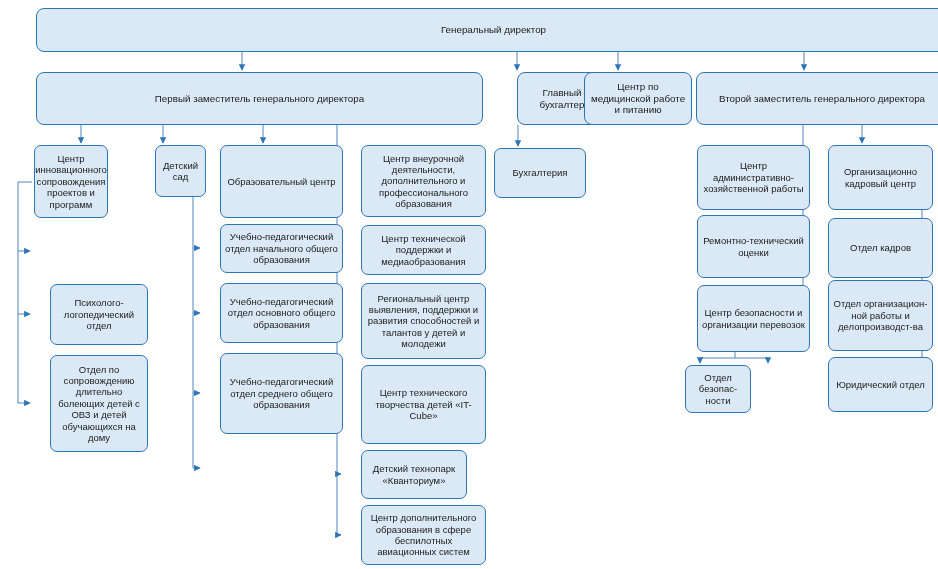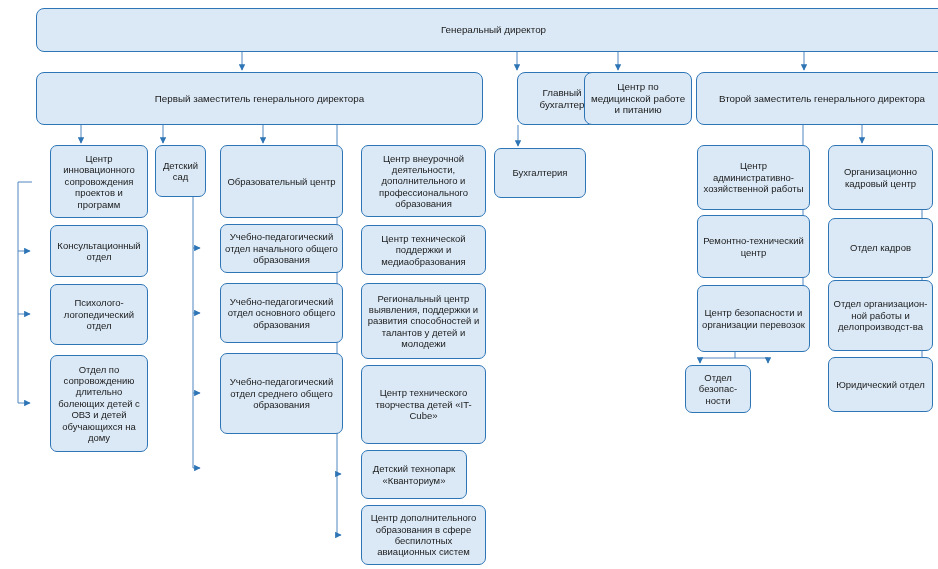--- a/index.html
+++ b/index.html
@@ -102,43 +102,42 @@
     </g>
   </svg>
 
   <div class="node lvl12" style="left:18px;top:8px;width:915px;height:44px">Генеральный директор</div>
 
   <div class="node lvl12" style="left:18px;top:72px;width:447px;height:53px">Первый заместитель генерального директора</div>
   <div class="node lvl12" style="left:499px;top:72px;width:90px;height:53px">Главный бухгалтер</div>
   <div class="node lvl12" style="left:566px;top:72px;width:108px;height:53px">Центр по медицинской работе и питанию</div>
   <div class="node lvl12" style="left:678px;top:72px;width:252px;height:53px">Второй заместитель генерального директора</div>
 
-  <div class="node" style="left:32px;top:145px;width:98px;height:73px">Центр инновационного сопровождения проектов и программ</div>
+  <div class="node" style="left:16px;top:145px;width:74px;height:73px">Центр инновационного сопровождения проектов и программ</div>
   <div class="node" style="left:137px;top:145px;width:51px;height:52px">Детский сад</div>
   <div class="node" style="left:202px;top:145px;width:123px;height:73px">Образовательный центр</div>
   <div class="node" style="left:343px;top:145px;width:125px;height:72px">Центр внеурочной деятельности, дополнительного и профессионального образования</div>
 
-  <div class="node" style="left:32px;top:225px;width:98px;height:52px">Консультационный отдел</div>
   <div class="node" style="left:32px;top:284px;width:98px;height:61px">Психолого-логопедический отдел</div>
   <div class="node" style="left:32px;top:355px;width:98px;height:97px">Отдел по сопровождению длительно болеющих детей с ОВЗ и детей обучающихся на дому</div>
 
   <div class="node" style="left:202px;top:224px;width:123px;height:49px">Учебно-педагогический отдел начального общего образования</div>
   <div class="node" style="left:202px;top:283px;width:123px;height:60px">Учебно-педагогический отдел основного общего образования</div>
   <div class="node" style="left:202px;top:353px;width:123px;height:81px">Учебно-педагогический отдел среднего общего образования</div>
 
   <div class="node" style="left:343px;top:225px;width:125px;height:50px">Центр технической поддержки и медиаобразования</div>
   <div class="node" style="left:343px;top:283px;width:125px;height:76px">Региональный центр выявления, поддержки и развития способностей и талантов у детей и молодежи</div>
   <div class="node" style="left:343px;top:365px;width:125px;height:79px">Центр технического творчества детей «IT-Cube»</div>
   <div class="node" style="left:343px;top:450px;width:106px;height:49px">Детский технопарк «Кванториум»</div>
   <div class="node" style="left:343px;top:505px;width:125px;height:60px">Центр дополнительного образования в сфере беспилотных авиационных систем</div>
 
   <div class="node" style="left:476px;top:148px;width:92px;height:50px">Бухгалтерия</div>
 
   <div class="node" style="left:679px;top:145px;width:113px;height:65px">Центр административно-хозяйственной работы</div>
-  <div class="node" style="left:679px;top:215px;width:113px;height:63px">Ремонтно-технический центр</div>
+  <div class="node" style="left:679px;top:215px;width:113px;height:63px">Ремонтно-технический оценки</div>
   <div class="node" style="left:679px;top:285px;width:113px;height:67px">Центр безопасности и организации перевозок</div>
   <div class="node" style="left:667px;top:365px;width:66px;height:48px">Отдел безопас-ности</div>
 
   <div class="node" style="left:810px;top:145px;width:105px;height:65px">Организационно кадровый центр</div>
   <div class="node" style="left:810px;top:218px;width:105px;height:60px">Отдел кадров</div>
   <div class="node" style="left:810px;top:280px;width:105px;height:71px">Отдел организацион-ной работы и делопроизводст-ва</div>
   <div class="node" style="left:810px;top:357px;width:105px;height:55px">Юридический отдел</div>
 
 </div>
 

